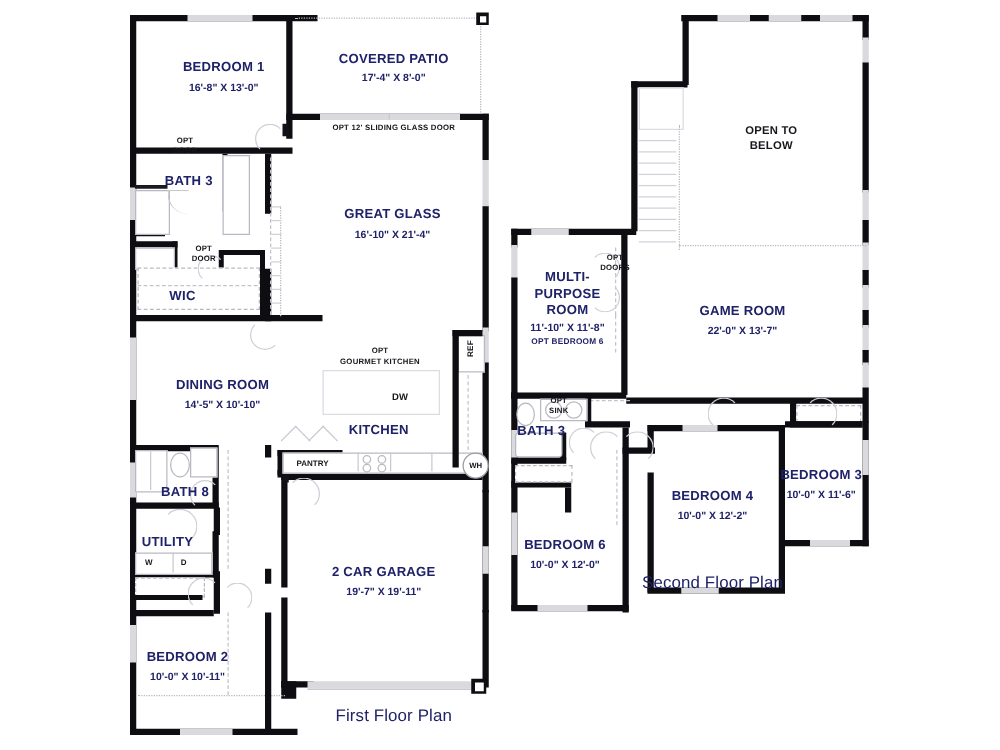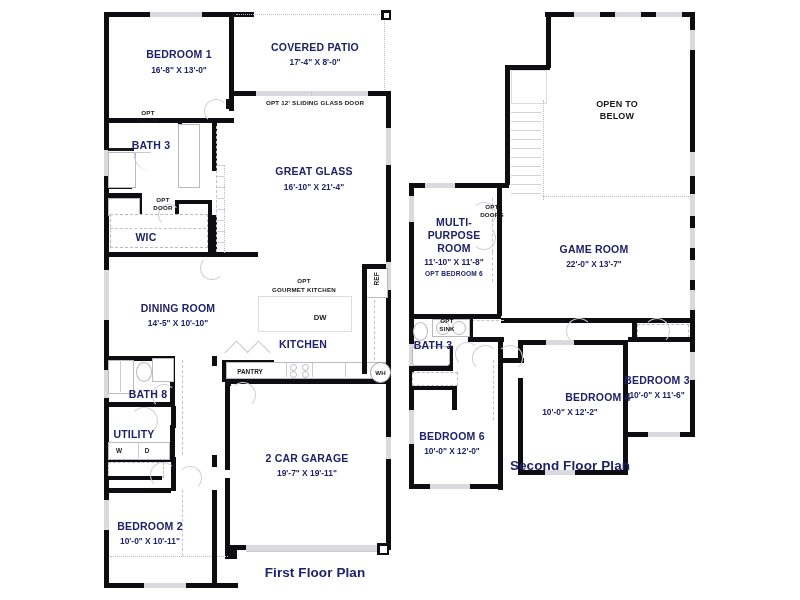--- a/index.html
+++ b/index.html
@@ -28,21 +28,21 @@
   .swing{position:absolute;border-top:1px solid #c8c8d2;border-left:1px solid #c8c8d2;}
 
   
   .lbl{position:absolute;white-space:nowrap;color:#1f2268;font-weight:bold;letter-spacing:.2px;}
   .rm{font-size:10.5px;}
   .dim{font-size:8.4px;font-weight:bold;letter-spacing:0;}
   .small{font-size:6.2px;font-weight:bold;letter-spacing:.2px;}
   .tiny{font-size:5.6px;font-weight:bold;}
   .blk{color:#16161c;}
   .ctr{transform:translateX(-50%);text-align:center;}
-  .title{font-size:13.5px;font-weight:bold;color:#1f2268;letter-spacing:.1px;}
+  .title{font-size:13.5px;font-weight:normal;color:#1f2268;letter-spacing:.1px;}
   .vert{writing-mode:vertical-rl;transform:rotate(180deg);}
   .boxlbl{position:absolute;border:1px solid #b0b0bb;background:#fff;
           display:flex;align-items:center;justify-content:center;
           font-size:6.4px;font-weight:bold;color:#16161c;}
   .circlbl{position:absolute;border:1px solid #9b9ba6;background:#fff;border-radius:50%;
           display:flex;align-items:center;justify-content:center;
           font-size:6.2px;font-weight:bold;color:#16161c;}
   .stair{position:absolute;}
   .stair div{position:absolute;left:0;right:0;border-top:1px solid #d2d2da;}
 </style>
@@ -374,21 +374,21 @@
   <div class="lbl rm ctr" style="left:594px;top:243px;">GAME ROOM</div>
   <div class="lbl dim ctr" style="left:594px;top:259px;">22'-0" X 13'-7"</div>
 
   <div class="lbl rm ctr" style="left:433px;top:339px;">BATH 3</div>
   <div class="lbl small blk ctr" style="left:447px;top:317px;">OPT</div>
   <div class="lbl small blk ctr" style="left:447px;top:325px;">SINK</div>
 
   <div class="lbl rm ctr" style="left:452px;top:430px;">BEDROOM 6</div>
   <div class="lbl dim ctr" style="left:452px;top:446px;">10'-0" X 12'-0"</div>
 
-  <div class="lbl rm ctr" style="left:570px;top:391px;margin-left:28px;">BEDROOM 4</div>
+  <div class="lbl rm ctr" style="left:570px;top:391px;">BEDROOM 4</div>
   <div class="lbl dim ctr" style="left:570px;top:407px;">10'-0" X 12'-2"</div>
 
   <div class="lbl rm ctr" style="left:657px;top:374px;">BEDROOM 3</div>
   <div class="lbl dim ctr" style="left:657px;top:390px;">10'-0" X 11'-6"</div>
 
   <div class="title ctr" style="position:absolute;left:570px;top:458px;">Second Floor Plan</div>
 </div>
 
 </div>
 

